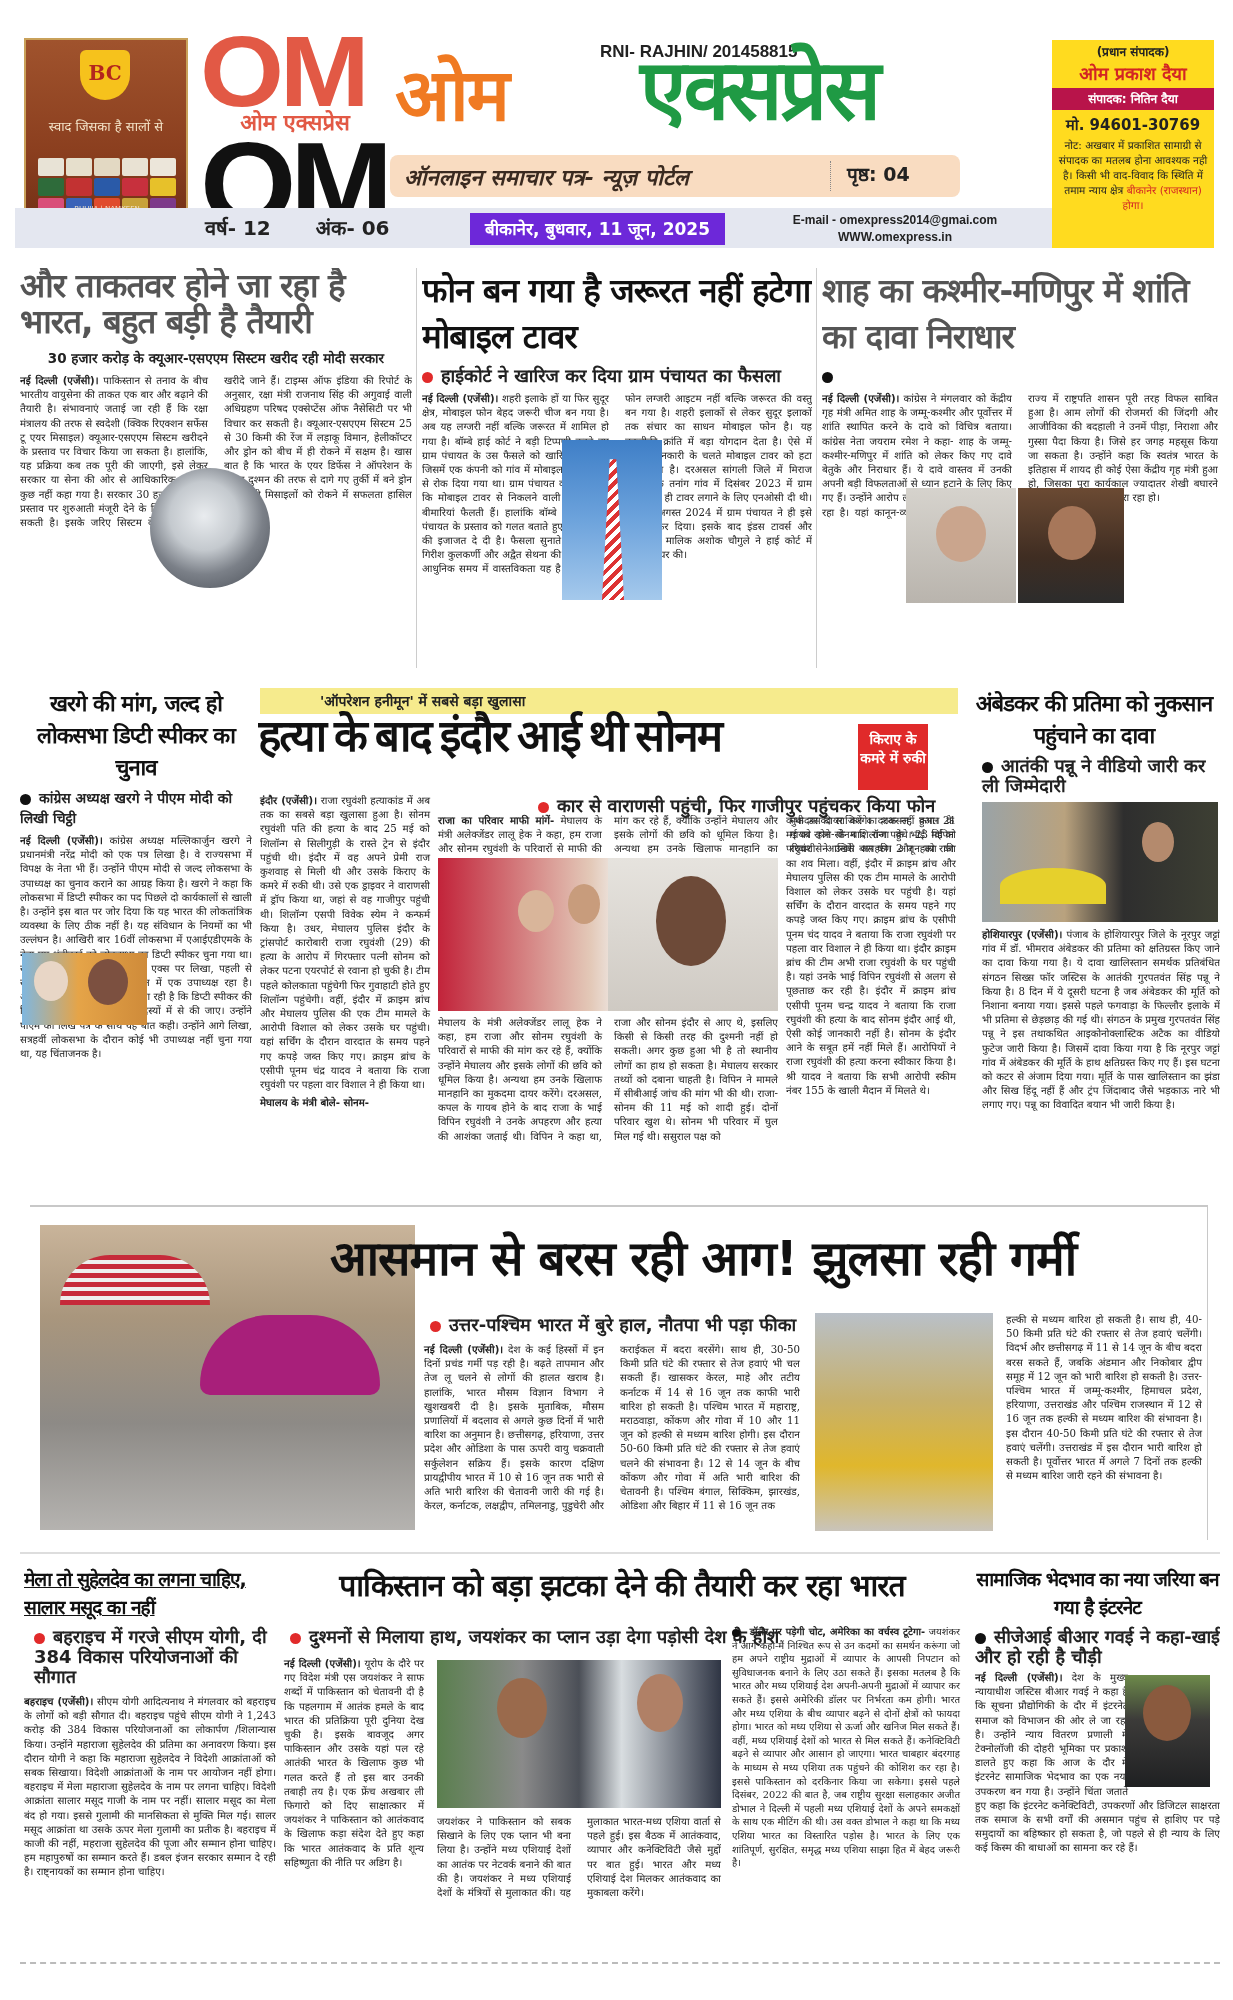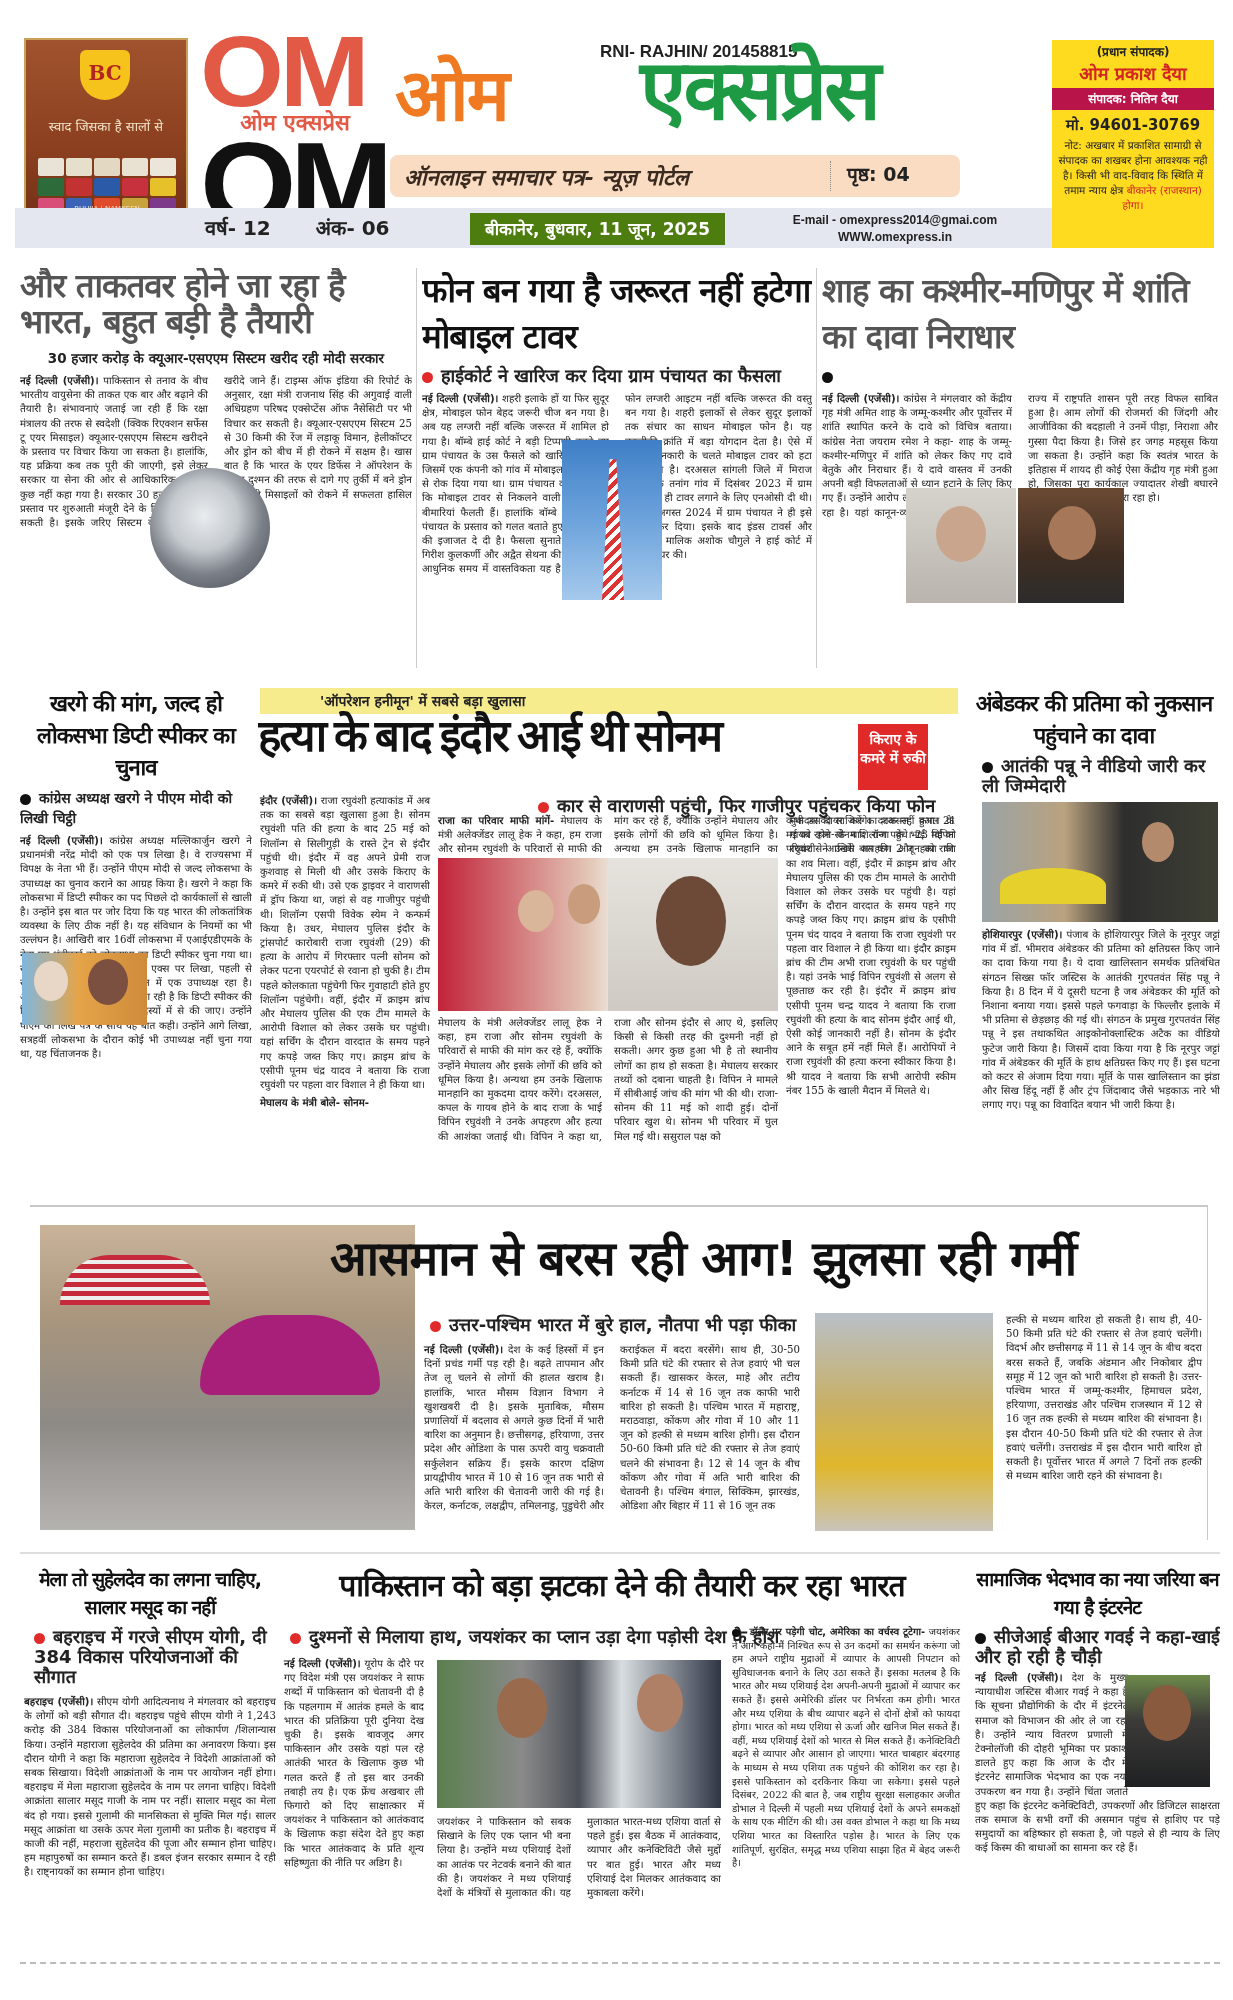--- a/index.html
+++ b/index.html
@@ -32,21 +32,21 @@
   .rni { position: absolute; left: 600px; top: 42px; font: bold 17px "Liberation Sans", sans-serif; color: #222; }
 
   .tagline-bar { position: absolute; left: 390px; top: 155px; width: 570px; height: 42px; background: #f9dcc1; border-radius: 8px;
                  display: flex; align-items: center; }
   .tagline { padding-left: 14px; width: 440px; font: italic bold 22px "DejaVu Sans", sans-serif; color: #3a2a20; }
   .page-no { border-left: 1px dotted #888; padding-left: 16px; height: 30px; line-height: 30px; font: bold 19px "DejaVu Sans", sans-serif; color: #222; }
 
   .info-strip { position: absolute; left: 15px; top: 208px; width: 1040px; height: 40px; background: #e4e7f0; }
   .year-issue { position: absolute; left: 205px; top: 214px; font: bold 20px "DejaVu Sans", sans-serif; color: #222; }
   .year-issue span { margin-right: 38px; }
-  .date-box { position: absolute; left: 470px; top: 213px; width: 255px; height: 32px; background: #4d7c0f; color: #fff;
+  .date-box { position: absolute; left: 470px; top: 213px; width: 255px; height: 32px; background: #6d28d9; color: #fff;
               font: bold 17px/32px "DejaVu Sans", sans-serif; text-align: center; }
   .contact { position: absolute; left: 735px; top: 212px; width: 320px; text-align: center; font: bold 12px/17px "Liberation Sans", sans-serif; color: #222; }
 
   .editor-box { position: absolute; left: 1052px; top: 40px; width: 162px; height: 208px; background: #ffdb1f; text-align: center; }
   .ed-role { font: bold 12px/20px "DejaVu Sans", sans-serif; color: #222; margin-top: 2px; }
   .ed-name { font: bold 18px/24px "DejaVu Sans", sans-serif; color: #d32524; }
   .ed-sub { background: #b8144a; color: #fff; font: bold 12px/22px "DejaVu Sans", sans-serif; margin: 2px 0; }
   .ed-phone { font: bold 15px/26px "DejaVu Sans", sans-serif; color: #222; }
   .ed-note { font: 10.5px/15px "DejaVu Sans", sans-serif; color: #222; padding: 0 4px; }
   .ed-note .red { color: #d32524; }
@@ -142,21 +142,21 @@
     <div>E-mail - omexpress2014@gmai.com</div>
     <div>WWW.omexpress.in</div>
   </div>
 
   <div class="editor-box">
     <div class="ed-role">(प्रधान संपादक)</div>
     <div class="ed-name">ओम प्रकाश दैया</div>
     <div class="ed-sub">संपादक: नितिन दैया</div>
     <div class="ed-phone">मो. 94601-30769</div>
     <div class="ed-note">
-      <span>नोट: अखबार में प्रकाशित सामाग्री से संपादक का शखबर होना आवश्यक नही है। किसी भी वाद-विवाद कि स्थिति में तमाम न्याय क्षेत्र</span>
+      <span>नोट: अखबार में प्रकाशित सामाग्री से संपादक का मतलब होना आवश्यक नही है। किसी भी वाद-विवाद कि स्थिति में तमाम न्याय क्षेत्र</span>
       <span class="red">बीकानेर (राजस्थान) होगा।</span>
     </div>
   </div>
 </header>
 
 <article class="article" style="left:20px;top:268px;width:392px;height:400px;">
   <h1 class="h1 gray" style="font-size:33px;line-height:36px;">और ताकतवर होने जा रहा है भारत, बहुत बड़ी है तैयारी</h1>
   <div class="sub" style="margin:8px 0 6px 0;text-align:center;font-size:13.5px;">30 हजार करोड़ के क्यूआर-एसएएम सिस्टम खरीद रही मोदी सरकार</div>
   <div class="photo ph-missile" style="left:130px;top:200px;width:120px;height:120px;"></div>
   <div class="body cols2" style="height:240px;">
@@ -261,21 +261,21 @@
   </div>
   <div class="photo ph-heat2" style="left:775px;top:98px;width:178px;height:218px;"></div>
   <div class="body" style="position:absolute;left:966px;top:98px;width:196px;height:218px;">
     <span>हल्की से मध्यम बारिश हो सकती है। साथ ही, 40-50 किमी प्रति घंटे की रफ्तार से तेज हवाएं चलेंगी। विदर्भ और छत्तीसगढ़ में 11 से 14 जून के बीच बदरा बरस सकते हैं, जबकि अंडमान और निकोबार द्वीप समूह में 12 जून को भारी बारिश हो सकती है। उत्तर-पश्चिम भारत में जम्मू-कश्मीर, हिमाचल प्रदेश, हरियाणा, उत्तराखंड और पश्चिम राजस्थान में 12 से 16 जून तक हल्की से मध्यम बारिश की संभावना है। इस दौरान 40-50 किमी प्रति घंटे की रफ्तार से तेज हवाएं चलेंगी। उत्तराखंड में इस दौरान भारी बारिश हो सकती है। पूर्वोत्तर भारत में अगले 7 दिनों तक हल्की से मध्यम बारिश जारी रहने की संभावना है।</span>
   </div>
 </article>
 
 <div class="divider-h" style="left:20px;top:1552px;width:1200px;border-top:2px solid #ddd;"></div>
 
 <article class="article" style="left:24px;top:1565px;width:252px;height:400px;">
-  <h1 class="h1" style="font-size:19px;line-height:28px;text-align:center;">मेला तो सुहेलदेव का लगना चाहिए, सालार मसूद का नहीं</h1>
+  <h1 class="h1" style="font-size:19px;line-height:28px;text-align:left;text-decoration:underline;">मेला तो सुहेलदेव का लगना चाहिए, सालार मसूद का नहीं</h1>
   <div class="sub" style="margin:6px 0 8px 10px;"><span class="bullet red"></span><span>बहराइच में गरजे सीएम योगी, दी 384 विकास परियोजनाओं की सौगात</span></div>
   <div class="body">
     <b>बहराइच (एजेंसी)।</b>
     <span>सीएम योगी आदित्यनाथ ने मंगलवार को बहराइच के लोगों को बड़ी सौगात दी। बहराइच पहुंचे सीएम योगी ने 1,243 करोड़ की 384 विकास परियोजनाओं का लोकार्पण /शिलान्यास किया। उन्होंने महाराजा सुहेलदेव की प्रतिमा का अनावरण किया। इस दौरान योगी ने कहा कि महाराजा सुहेलदेव ने विदेशी आक्रांताओं को सबक सिखाया। विदेशी आक्रांताओं के नाम पर आयोजन नहीं होगा। बहराइच में मेला महाराजा सुहेलदेव के नाम पर लगना चाहिए। विदेशी आक्रांता सालार मसूद गाजी के नाम पर नहीं। सालार मसूद का मेला बंद हो गया। इससे गुलामी की मानसिकता से मुक्ति मिल गई। सालर मसूद आक्रांता था उसके ऊपर मेला गुलामी का प्रतीक है। बहराइच में काजी की नहीं, महराजा सुहेलदेव की पूजा और सम्मान होना चाहिए। हम महापुरुषों का सम्मान करते हैं। डबल इंजन सरकार सम्मान दे रही है। राष्ट्नायकों का सम्मान होना चाहिए।</span>
   </div>
 </article>
 <div class="divider-h" style="left:20px;top:1962px;width:1200px;"></div>
 
 <article class="article" style="left:282px;top:1565px;width:680px;height:395px;">
   <h1 class="h1" style="font-size:30px;line-height:42px;text-align:center;letter-spacing:-1px;">पाकिस्तान को बड़ा झटका देने की तैयारी कर रहा भारत</h1>

